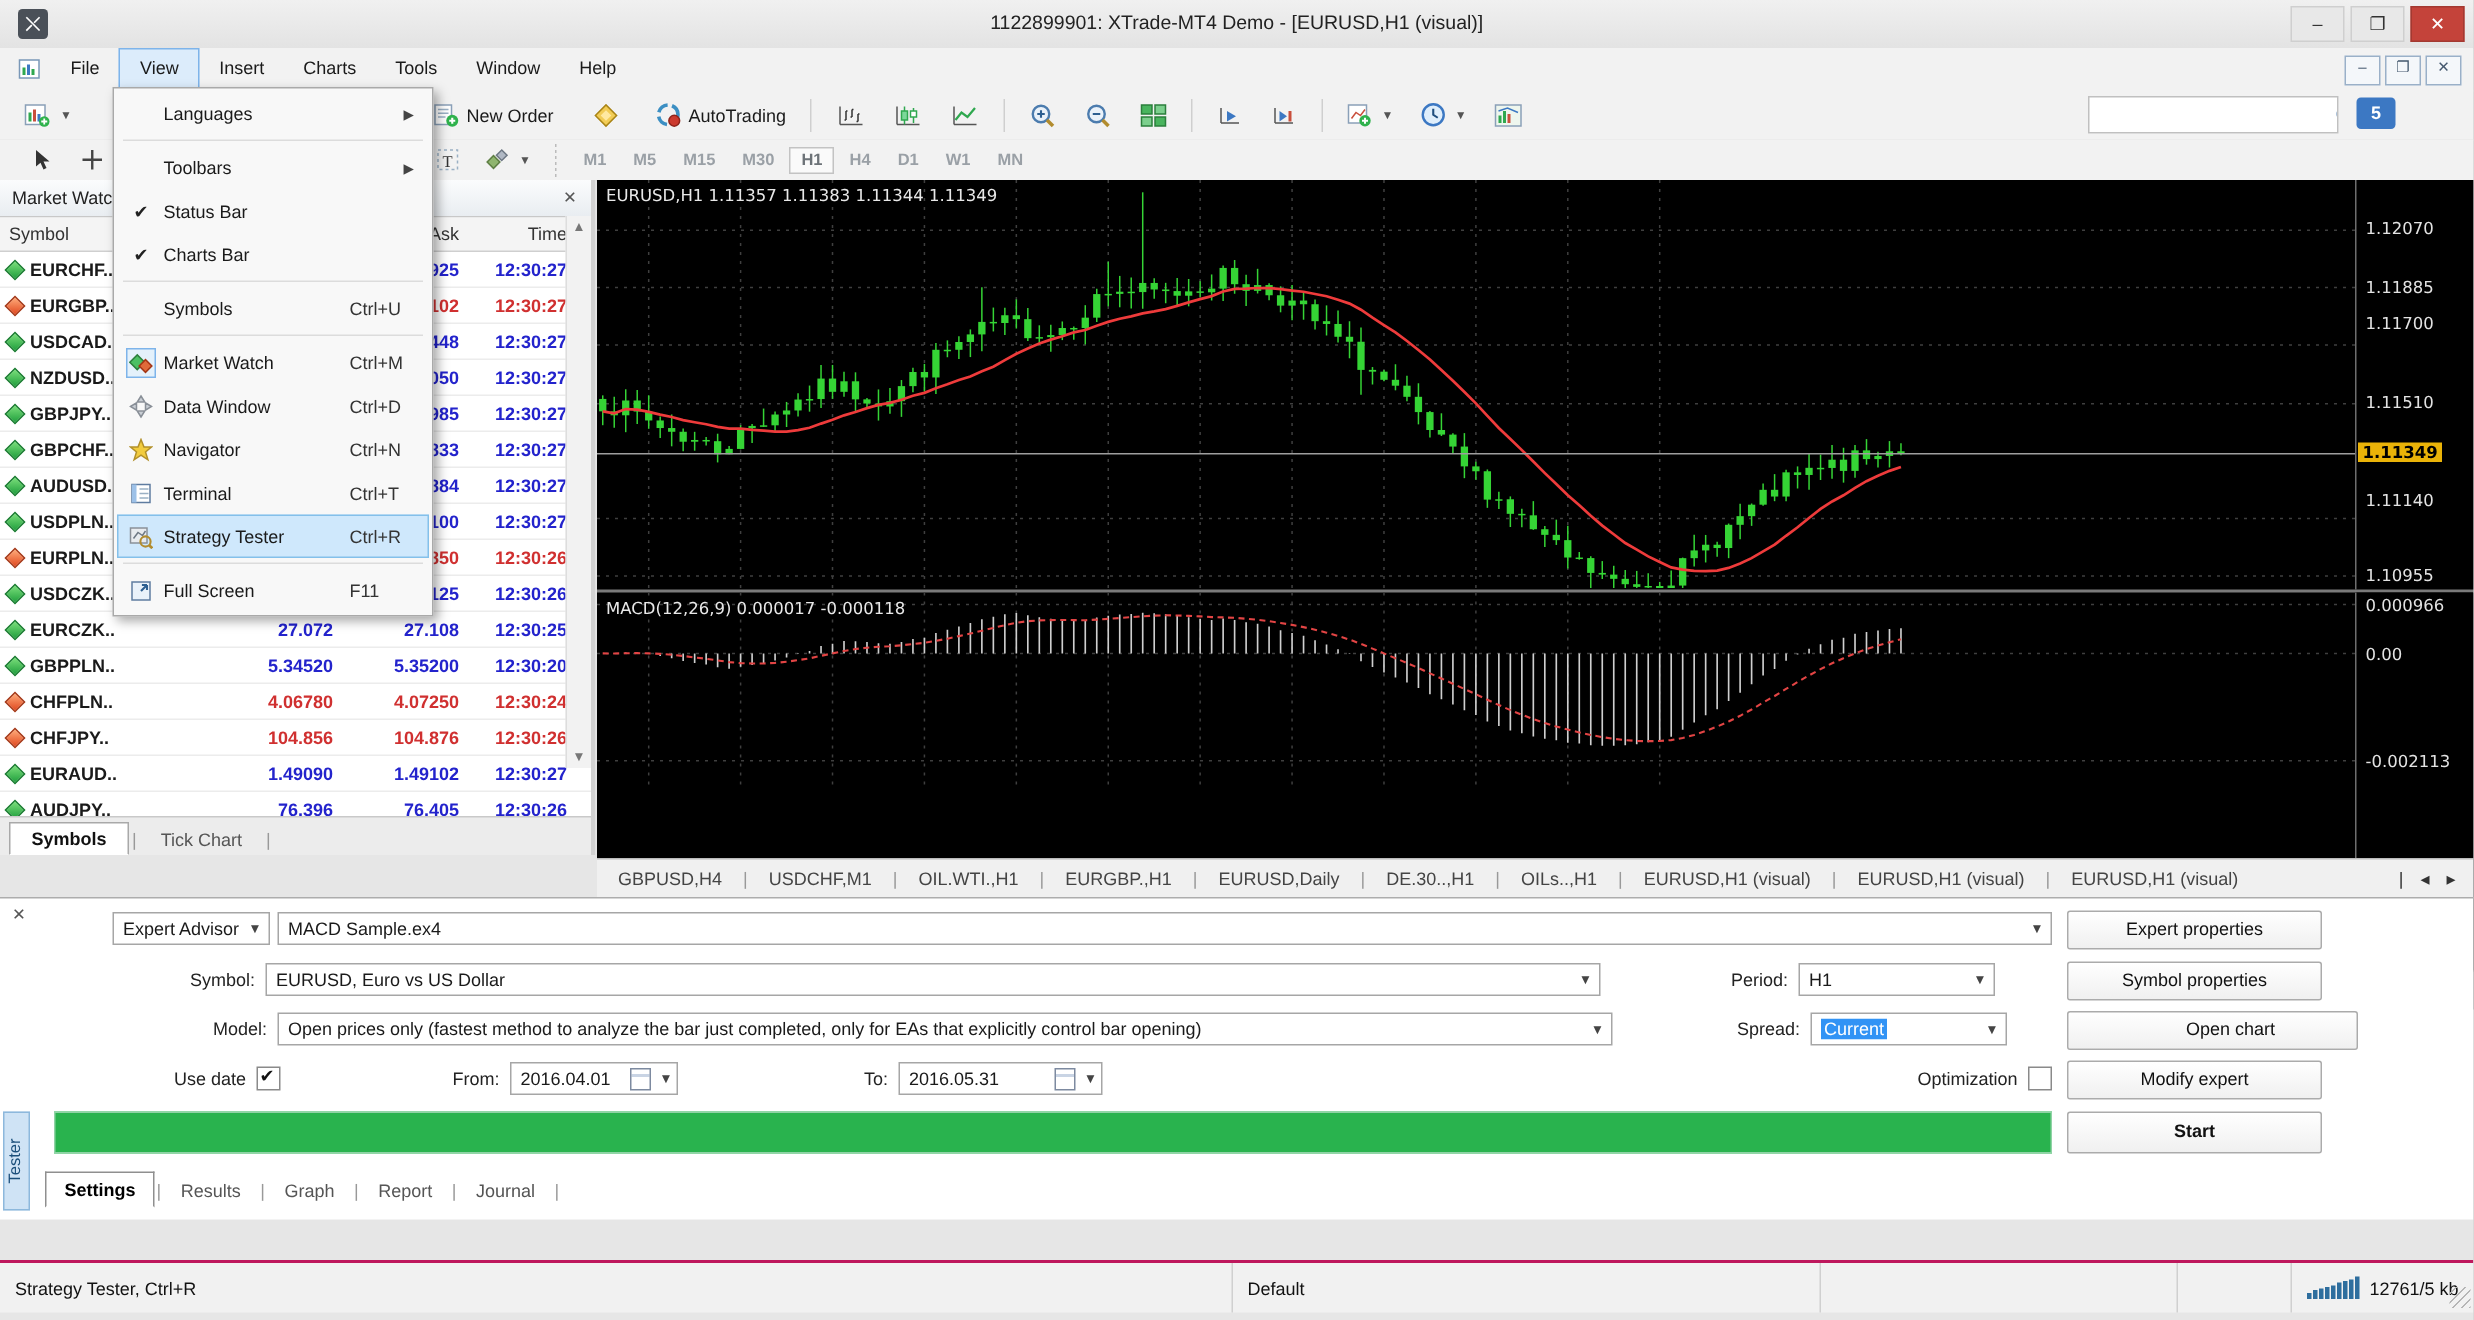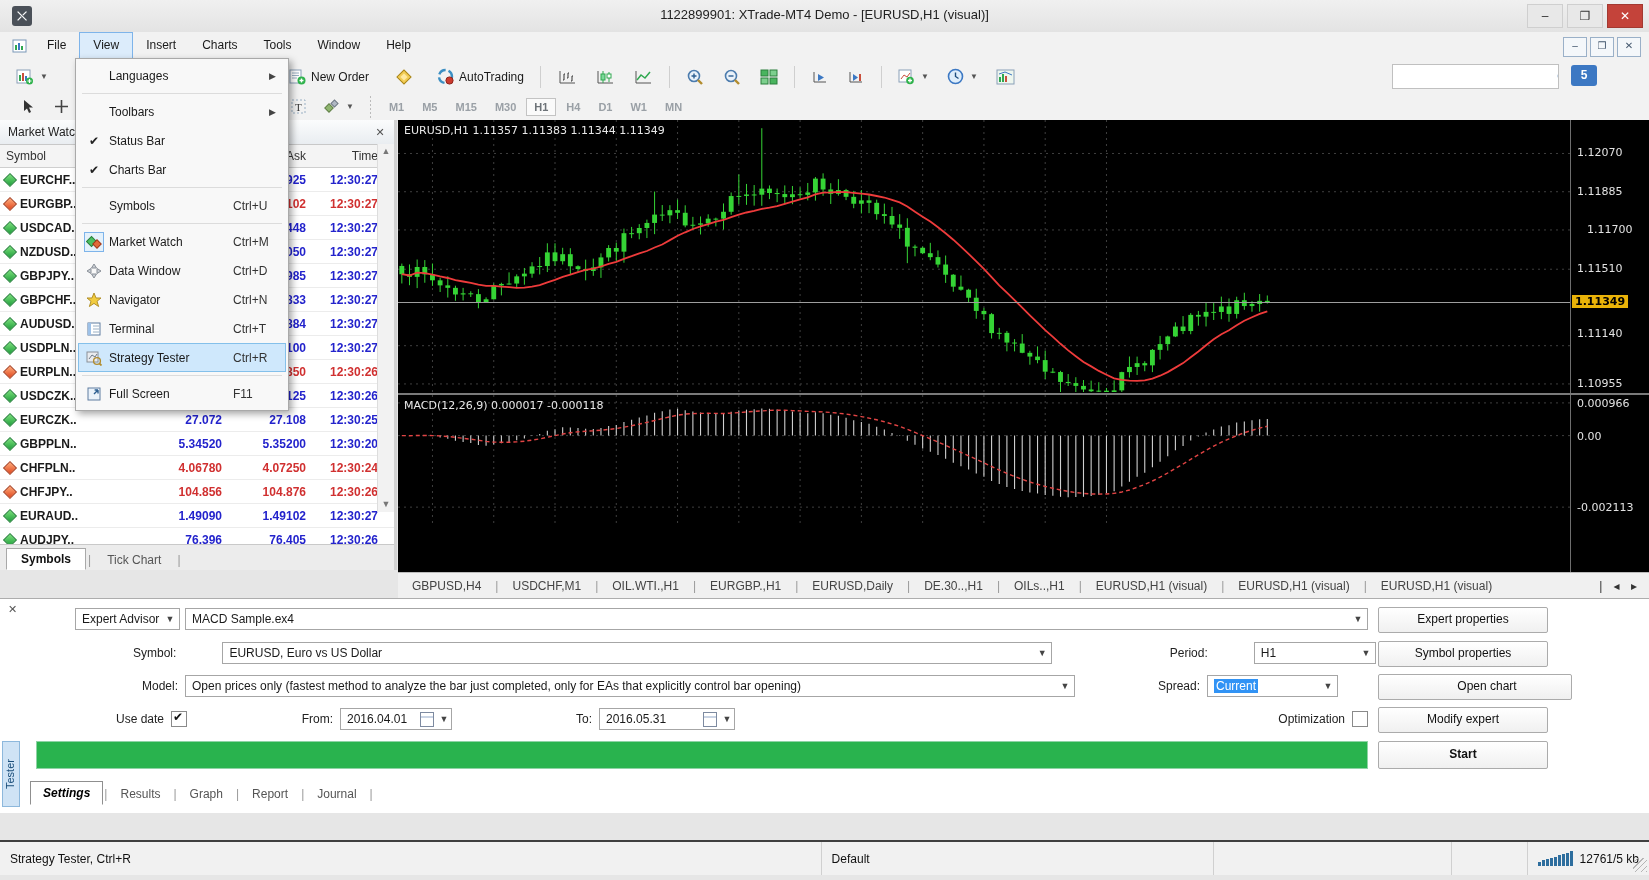--- a/index.html
+++ b/index.html
@@ -92,25 +92,25 @@
     background:linear-gradient(#ffffff,#f0f0f0);text-align:center;line-height:22px;color:#111;}
   .checkbox{width:14px;height:14px;border:1px solid #8a8a8a;background:#fff;display:inline-block;position:relative;}
   .checkbox.checked:after{content:"✔";position:absolute;left:1px;top:-2px;font-size:12px;color:#111;}
   .datefield{height:22px;background:#fff;border:1px solid #a6a6a6;display:flex;align-items:center;box-sizing:border-box;}
   .datefield .dv{flex:1;padding:0 6px;}
   .cal-icon{width:12px;height:13px;border:1px solid #7d8aa0;background:linear-gradient(#fff 0 3px,#c9d4e4 3px 5px,#fff 5px);margin-right:3px;}
   .progress{position:absolute;left:36px;top:142px;width:1330px;height:26px;background:#29b34e;border:1px solid #8fd3a5;}
   .start-btn{top:142px;height:26px;line-height:24px;font-weight:bold;}
   .tester-tabs{position:absolute;left:30px;top:180px;height:26px;display:flex;align-items:flex-end;color:#555;}
   .ttab{padding:4px 12px;}
-  .ttab.active{background:#fff;border:1px solid #8f8f8f;border-bottom:1px solid #fff;font-weight:bold;color:#000;font-style:italic;}
+  .ttab.active{background:#fff;border:1px solid #8f8f8f;border-bottom:1px solid #fff;font-weight:bold;color:#000;}
   .ttab-sep{padding:4px 1px;color:#999;}
   
   .statusbar{position:absolute;left:0;top:840px;width:1649px;height:33px;background:#f1f1f1;
-    border-top:2px solid #404040;display:flex;align-items:center;color:#111;}
+    border-top:2px solid #be185d;display:flex;align-items:center;color:#111;}
   .sb-sec{height:100%;display:flex;align-items:center;padding:0 10px;border-right:1px solid #d0d0d0;box-sizing:border-box;}
   .sb-left{flex:1;}
   .sb-grip{position:absolute;right:2px;bottom:3px;width:14px;height:14px;
     background:repeating-linear-gradient(135deg,transparent 0 3px,#b5b5b5 3px 4px);}
   .signal-bars{display:flex;align-items:flex-end;gap:1px;margin-right:7px;}
   .signal-bars i{display:block;width:3px;background:#2e6e9e;}
   
   .view-menu{position:absolute;left:75px;top:58px;width:212px;background:#f8f8f8;border:1px solid #a9a9a9;
     box-shadow:3px 3px 7px rgba(0,0,0,.35);z-index:60;padding:2px 0;}
   .vm-item{height:27px;display:flex;align-items:center;margin:0 2px;border:1px solid transparent;}
@@ -713,21 +713,21 @@
           <line x1="869.3104385964912" y1="175.47720364741326" x2="869.3104385964912" y2="183.5379939209718" stroke="#35d435" stroke-width="1"></line>
           <rect x="866.8808771929824" y="180.85106382978714" width="4.859122807017544" height="1.6534954407265445" fill="#35d435"></rect>
           <path d="M3.8 154.2 L11.5 155.5 L19.1 152.7 L26.8 153.1 L34.5 154.6 L42.1 156.4 L49.8 158.0 L57.4 160.1 L65.1 161.5 L72.8 162.8 L80.4 164.6 L88.1 165.8 L95.7 165.8 L103.4 166.6 L111.1 167.1 L118.7 167.8 L126.4 167.7 L134.0 166.7 L141.7 165.2 L149.4 162.4 L157.0 159.9 L164.7 156.9 L172.3 154.7 L180.0 152.1 L187.6 149.9 L195.3 148.6 L203.0 146.5 L210.6 143.8 L218.3 141.9 L225.9 138.8 L233.6 136.2 L241.3 133.3 L248.9 131.0 L256.6 127.5 L264.2 124.5 L271.9 120.1 L279.6 115.8 L287.2 112.3 L294.9 109.0 L302.5 106.4 L310.2 104.2 L317.9 101.6 L325.5 100.0 L333.2 97.1 L340.8 94.6 L348.5 92.5 L356.1 90.9 L363.8 88.9 L371.5 87.6 L379.1 86.1 L386.8 83.9 L394.4 81.6 L402.1 79.4 L409.8 77.4 L417.4 74.3 L425.1 72.6 L432.7 72.4 L440.4 72.0 L448.1 72.1 L455.7 72.8 L463.4 73.7 L471.0 74.5 L478.7 76.0 L486.4 77.5 L494.0 79.8 L501.7 82.4 L509.3 86.5 L517.0 91.8 L524.6 96.7 L532.3 101.6 L540.0 107.3 L547.6 113.3 L555.3 119.7 L562.9 126.6 L570.6 133.9 L578.3 141.3 L585.9 148.9 L593.6 157.2 L601.2 165.3 L608.9 172.7 L616.6 180.1 L624.2 187.7 L631.9 195.4 L639.5 202.7 L647.2 210.2 L654.9 216.8 L662.5 223.8 L670.2 230.4 L677.8 236.2 L685.5 242.0 L693.2 246.4 L700.8 250.9 L708.5 254.7 L716.1 258.3 L723.8 259.8 L731.4 260.6 L739.1 260.8 L746.8 260.4 L754.4 258.6 L762.1 255.7 L769.7 252.1 L777.4 247.6 L785.1 243.1 L792.7 237.2 L800.4 231.5 L808.0 225.3 L815.7 219.3 L823.4 214.3 L831.0 210.2 L838.7 205.3 L846.3 200.8 L854.0 197.2 L861.7 193.9 L869.3 191.3 " fill="none" stroke="#ee3b3b" stroke-width="1.8"></path>
           <line x1="0" y1="182.50455927051368" x2="1172" y2="182.50455927051368" stroke="#9e9e9e" stroke-width="1"></line>
         </svg>
       <div class="chart-header">EURUSD,H1  1.11357 1.11383 1.11344 1.11349</div>
     </div>
     <div class="axis" style="top:0;height:273px;" id="axis-main">
         <div class="axis-label" style="top: 26.4833px;">1.12070</div>
         <div class="axis-label" style="top: 64.7204px;">1.11885</div>
-        <div class="axis-label" style="top: 103px; margin-left: 10px;">1.11700</div>
+        <div class="axis-label" style="top: 89px;">1.11700</div>
         <div class="axis-label" style="top: 142.228px;">1.11510</div>
         <div class="axis-label" style="top: 207px;">1.11140</div>
         <div class="axis-label" style="top: 256.939px;">1.10955</div>
         <div class="axis-label current" style="top: 174.505px;">1.11349</div>
       </div>
     <div class="hdiv" style="top:273px;height:2px;"></div>
     <div class="plot" style="top:275px;height:132px;">
       <svg id="svg-macd" width="1172" height="132">
           <line x1="34.46605263157895" y1="0" x2="34.46605263157895" y2="132" stroke="#3f3f3f" stroke-dasharray="2 4"></line>
           <line x1="95.73903508771929" y1="0" x2="95.73903508771929" y2="132" stroke="#3f3f3f" stroke-dasharray="2 4"></line>
@@ -917,21 +917,21 @@
       </div>
     </div>
     <div class="t-row" style="left:185px;top:8px;width:1183px;">
       <div class="combo" style="width:1183px;">
         <span class="cv">MACD Sample.ex4</span>
           <span class="chev">▼</span>
       </div>
     </div>
     <div class="t-btn" style="top:8px;">Expert properties</div>
 
-    <div class="t-row" style="left:44px;top:42px;width:1332px;gap:39px;">
+    <div class="t-row" style="left:28px;top:42px;width:1332px;">
       <div class="t-label" style="width:142px;">Symbol:</div>
       <div class="combo" style="width:890px;">
         <span class="cv">EURUSD, Euro vs US Dollar</span>
           <span class="chev">▼</span>
       </div>
       <div class="t-label" style="width:125px;">Period:</div>
       <div class="combo" style="width:131px;">
         <span class="cv">H1</span>
           <span class="chev">▼</span>
       </div>

